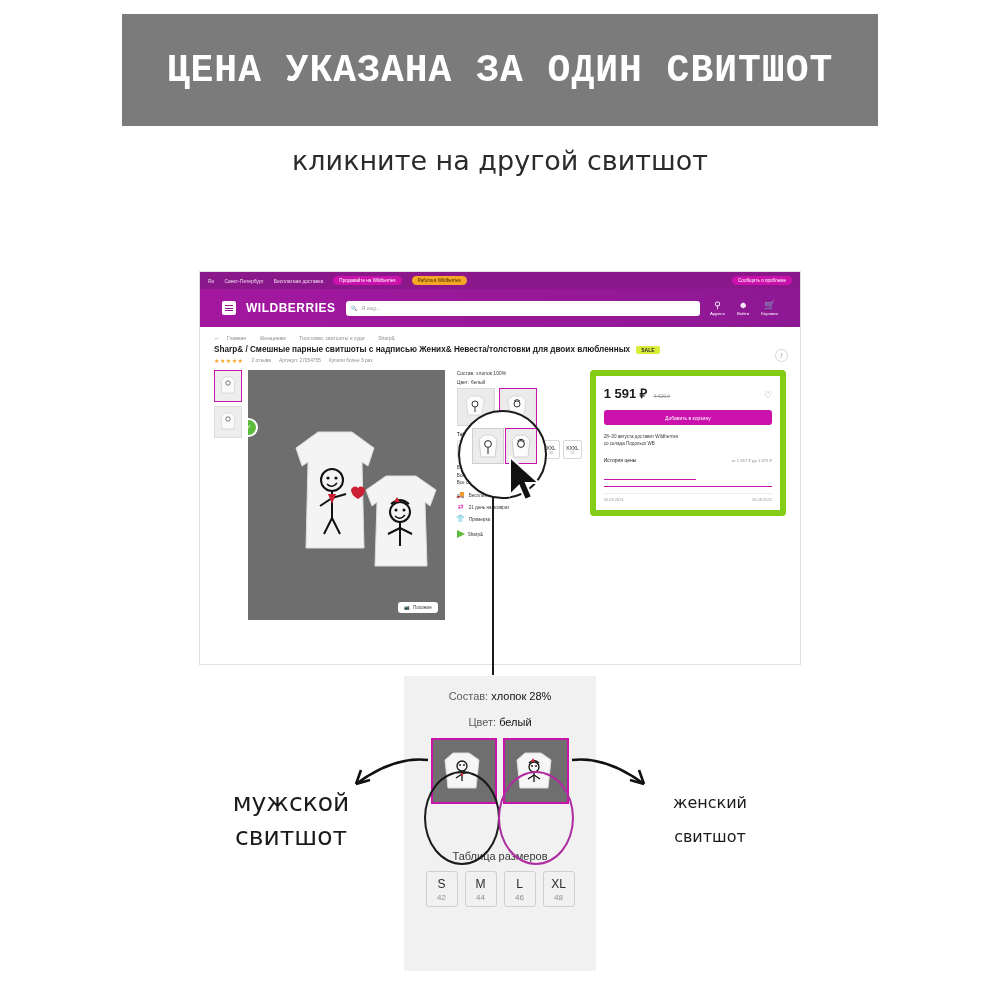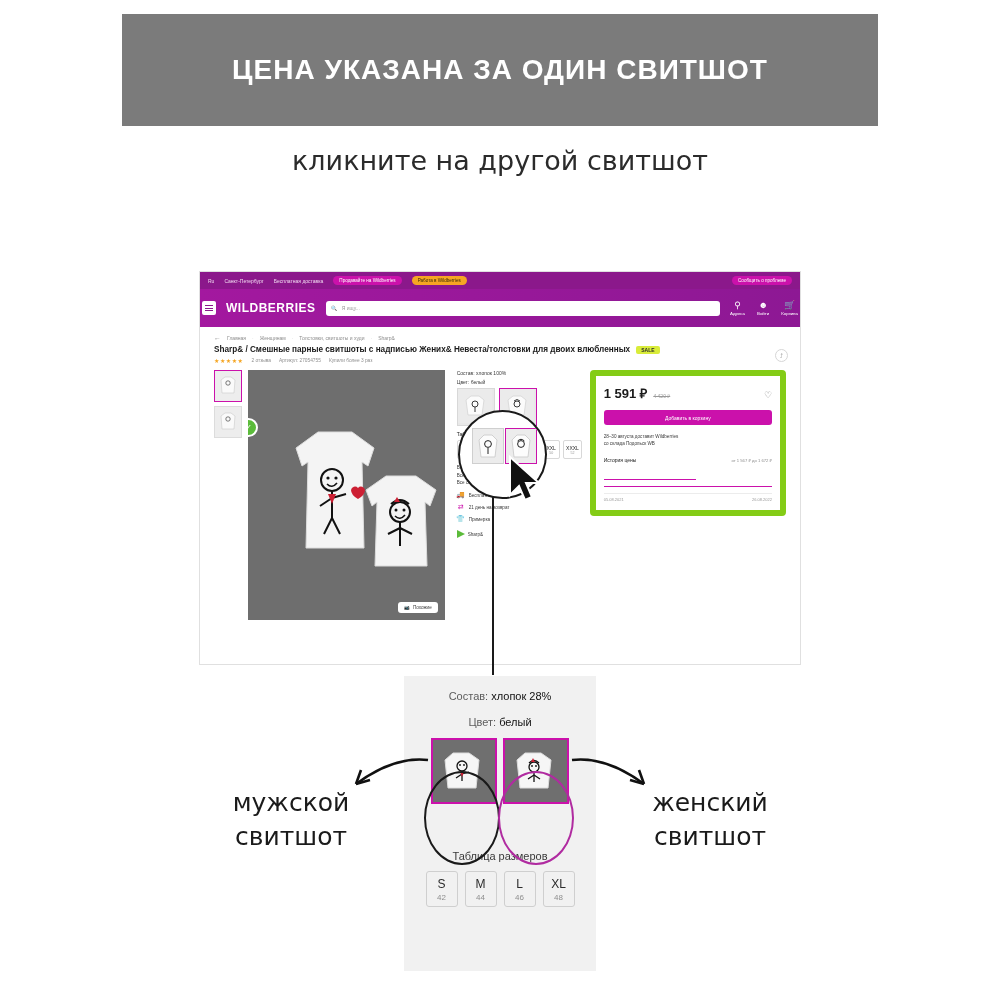--- a/index.html
+++ b/index.html
@@ -15,25 +15,25 @@
     background:#ffffff;
   }
   
   .banner{
     position:absolute;left:122px;top:14px;width:756px;height:112px;
     background:#7b7b7b;
     display:flex;align-items:center;justify-content:center;
   }
   .banner-title{
     color:#ffffff;
-    font-size:28px;
+    font-size:38px;
     font-weight:bold;
     letter-spacing:1px;
     text-align:center;
-    font-family:Liberation Sans, sans-serif;
+    font-family:Liberation Mono, monospace;
   }
   
   .instructions{
     position:absolute;left:122px;top:142px;width:756px;
     text-align:center;
     color:#2b2b2b;
     font-size:27px;
     line-height:38px;
     font-family:"DejaVu Sans", sans-serif;
   }
@@ -49,21 +49,21 @@
     padding:0 8px;gap:10px;color:#f0d9f0;font-size:5px;
   }
   .wb-topbar .pill{
     background:#cb11ab;border-radius:8px;padding:2px 6px;color:#fff;font-size:4.6px;
   }
   .wb-topbar .pill.orange{background:#f5a623;color:#3a2a00;}
   .wb-topbar .right{margin-left:auto;display:flex;gap:8px;align-items:center;}
   .wb-header{
     height:38px;background:#9c1a9c;
     background:linear-gradient(90deg,#a3189f 0%,#8d1894 100%);
-    display:flex;align-items:center;padding:0 2px;gap:10px;
+    display:flex;align-items:center;padding:0 22px;gap:10px;
   }
   .burger{width:14px;height:14px;background:#ffffff;border-radius:2px;position:relative;}
   .burger i{position:absolute;left:3px;width:8px;height:1.2px;background:#8b188b;}
   .burger i:nth-child(1){top:4px}.burger i:nth-child(2){top:6.6px}.burger i:nth-child(3){top:9.2px}
   .wb-logo{color:#fff;font-weight:bold;font-size:12px;letter-spacing:.5px;}
   .wb-search{
     flex:1;height:15px;background:#ffffff;border-radius:3px;
     display:flex;align-items:center;padding:0 6px;gap:4px;
   }
   .wb-search span{font-size:5px;color:#9a9a9a;}
@@ -176,21 +176,21 @@
     position:absolute;border-radius:50%;z-index:6;pointer-events:none;
   }
   .ring.left{left:424px;top:771px;width:72px;height:90px;border:2.5px solid #1a1a1a;}
   .ring.right{left:498px;top:771px;width:72px;height:90px;border:2.5px solid #b02ba0;}
   .label-left{
     position:absolute;left:196px;top:786px;width:190px;text-align:center;
     font-size:25px;color:#1a1a1a;line-height:34px;font-family:"DejaVu Sans", sans-serif;
   }
   .label-right{
     position:absolute;left:612px;top:786px;width:196px;text-align:center;
-    font-size:25px;color:#1a1a1a;line-height:34px;font-family:"DejaVu Sans", sans-serif;
+    font-size:16px;color:#1a1a1a;line-height:34px;font-family:"DejaVu Sans", sans-serif;
   }
   .arrow{position:absolute;z-index:6;}
 </style>
 </head>
 <body>
 
 <div class="page">
 
   <div class="banner">
     <div class="banner-title">ЦЕНА УКАЗАНА ЗА ОДИН СВИТШОТ</div>

